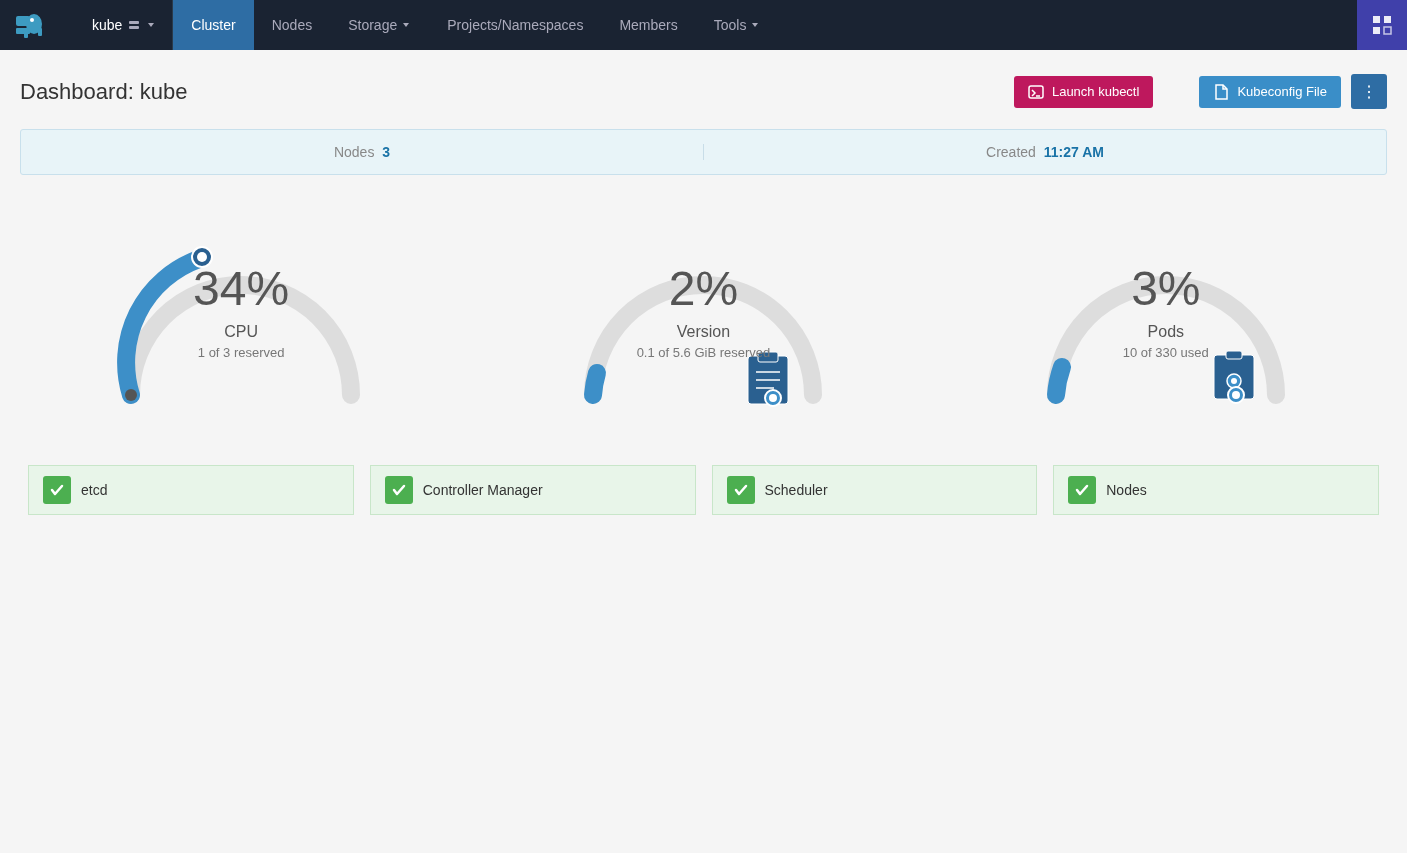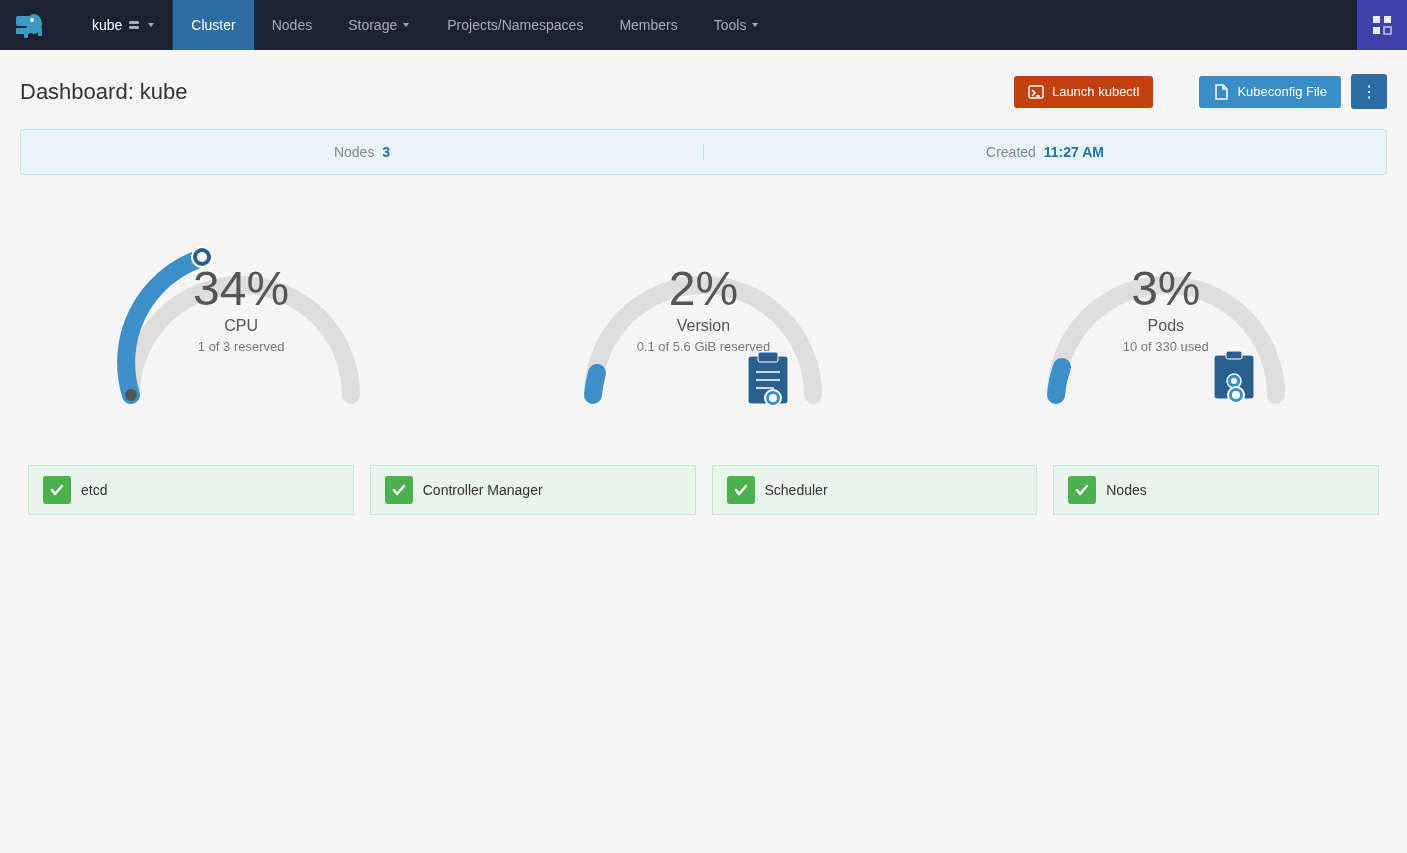--- a/index.html
+++ b/index.html
@@ -88,21 +88,21 @@
       display: flex;
       align-items: center;
       gap: 8px;
       padding: 8px 14px;
       border: none;
       border-radius: 3px;
       font-size: 13px;
       cursor: pointer;
       font-weight: 500;
     }
-    .btn-primary { background: #c2410c; color: #fff; }
+    .btn-primary { background: #be185d; color: #fff; }
     .btn-secondary { background: #3a8ec8; color: #fff; margin-left: 36px; }
     .btn-icon { background: #2e6da4; color: #fff; padding: 8px 10px; border-radius: 3px; border: none; cursor: pointer; font-size: 16px; }
 
     
     .info-bar {
       background: #e8f4f8;
       border: 1px solid #c8e0ec;
       border-radius: 3px;
       display: flex;
       align-items: center;
@@ -158,21 +158,21 @@
     }
     .gauge-pct {
       font-size: 48px;
       font-weight: 400;
       color: #555;
       line-height: 1;
     }
     .gauge-label {
       font-size: 16px;
       color: #555;
-      margin-top: 4px;
+      margin-top: 10px;
     }
     .gauge-sub {
       font-size: 13px;
       color: #777;
       margin-top: 4px;
     }
 
     
     .status-bar {
       display: flex;

